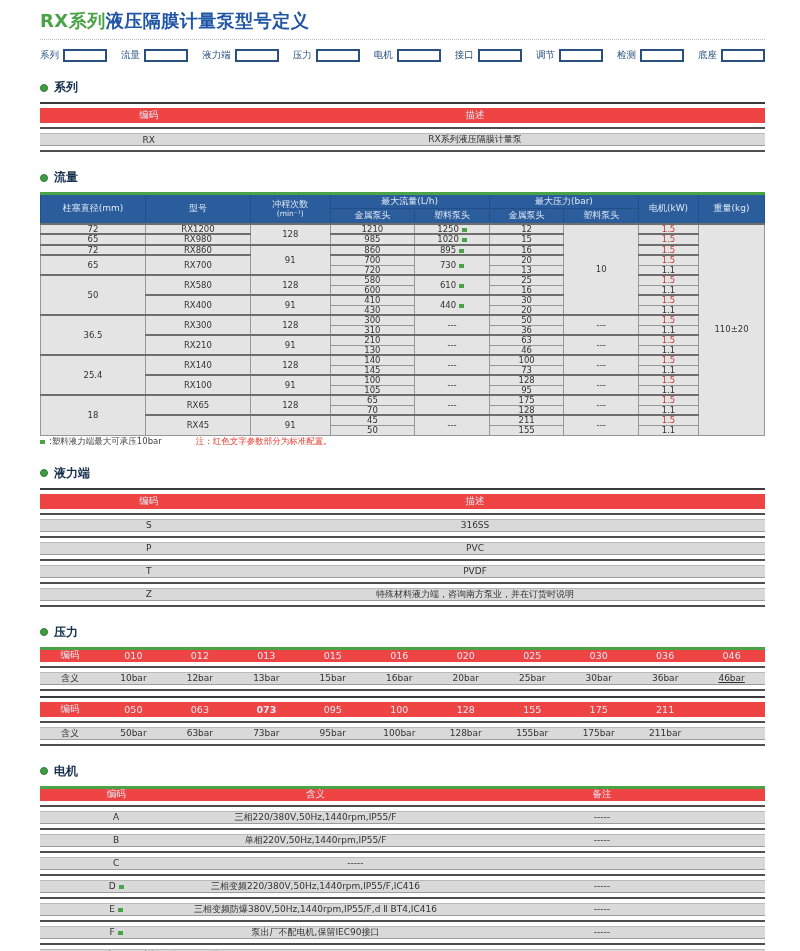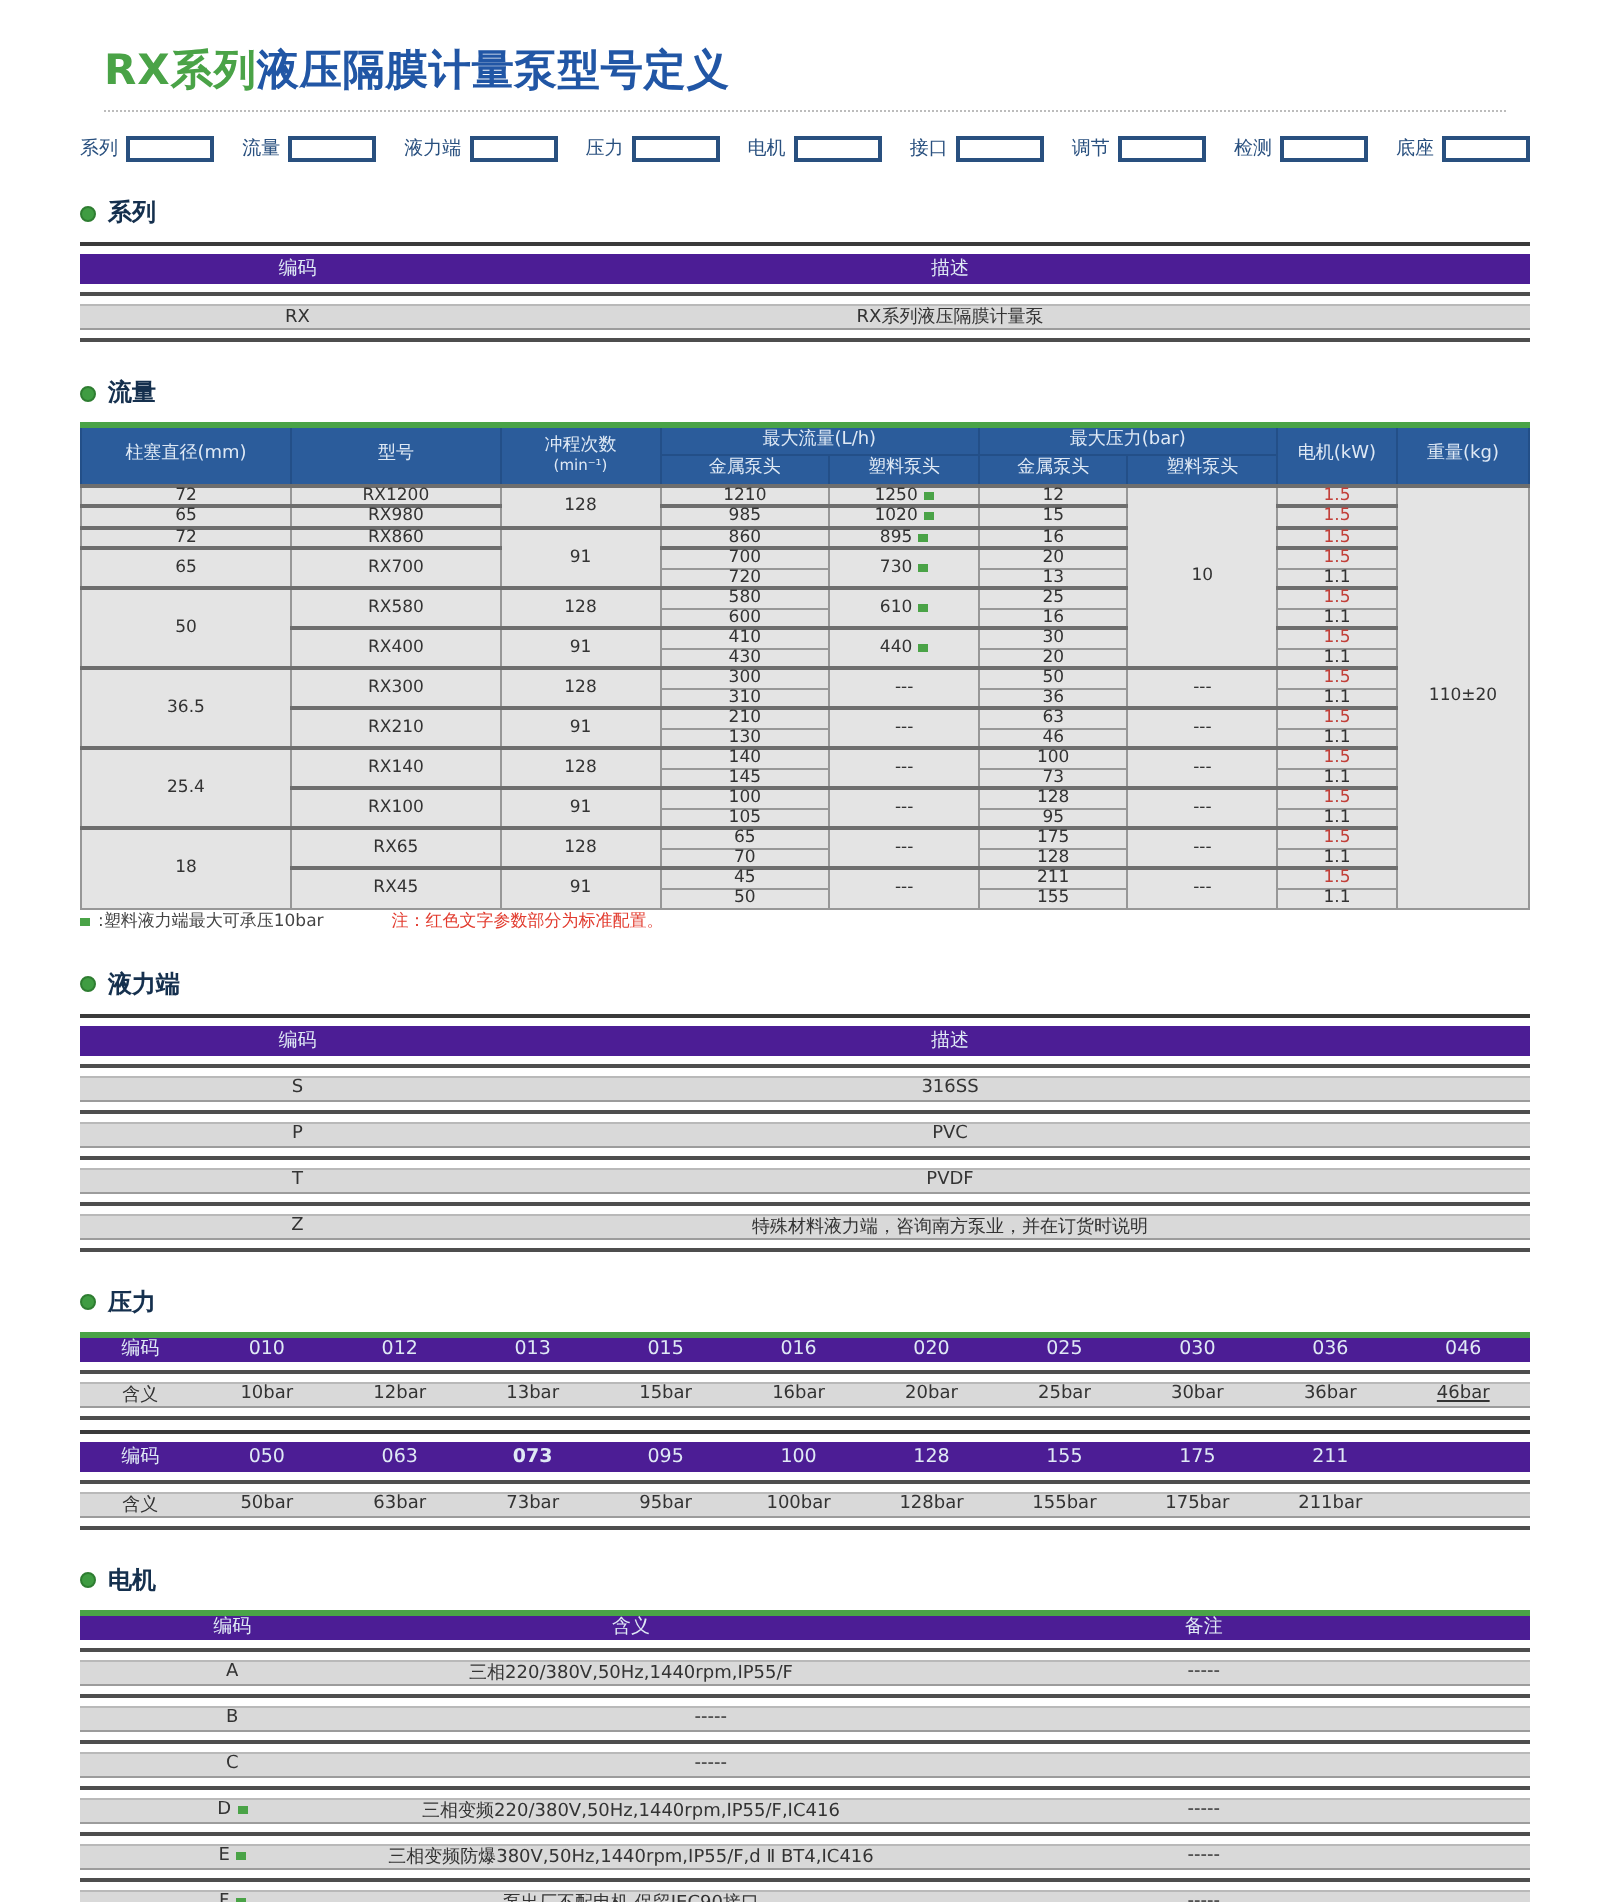--- a/index.html
+++ b/index.html
@@ -1,39 +1,39 @@
 <!DOCTYPE html>
 <html><head>
 <meta charset="utf-8">
 <style>
   * { box-sizing: border-box; }
   html,body { margin:0; padding:0; background:#ffffff; }
   body { width:800px; height:951px; font-family:"DejaVu Sans", sans-serif; color:#333; overflow:hidden; }
   .page { width:800px; height:951px; padding:9px 35px 0 40px; }
 
   
-  .title { margin:12px; font-size:21px; font-weight:bold; letter-spacing:.5px;
+  .title { margin:0; font-size:18px; font-weight:bold; letter-spacing:.5px;
            padding-bottom:6px; border-bottom:1px dotted #bcbcbc; }
   .t-green { color:#4aa347; }
   .t-blue  { color:#2156a5; }
 
   
   .codes-row { display:flex; justify-content:space-between; align-items:center; margin-top:9px; }
   .code-field { display:flex; align-items:center; gap:4px; }
   .code-label { font-size:9.5px; color:#29507f; }
   .code-box { width:44px; height:13px; border:2px solid #29507f; background:#fff; }
 
   
   .sec-head { display:flex; align-items:center; gap:6px; font-size:12px; font-weight:bold;
               color:#15304e; margin:17px 0 6px; }
   .bullet { width:8px; height:8px; border-radius:50%; background:#3f9c42; border:1px solid #2e7d31; }
 
   
   .topline { height:2px; background:#3a3a3a; margin-bottom:4px; }
-  .band-hdr { display:flex; background:#4c1d95; color:#dfe9f5; font-size:9.5px; height:15px;
+  .band-hdr { display:flex; background:#ef4444; color:#dfe9f5; font-size:9.5px; height:15px;
               align-items:center; }
   .band-hdr.green-top { border-top:3px solid #4aa347; }
   .bcell { text-align:center; overflow:hidden; white-space:nowrap; }
   .rowsep { height:2px; background:#4e4e4e; margin:4px 0; }
   .band-row { display:flex; background:#d9d9d9; height:13px; align-items:center; font-size:9px;
               color:#333; border-top:1px solid #b9b9b9; border-bottom:1px solid #9c9c9c; }
 
   
   .flow-wrap { margin-top:2px; }
   table.flow { width:100%; border-collapse:collapse; table-layout:fixed;
@@ -439,20 +439,21 @@
         </div>
         <div class="rowsep"></div>
         <div class="band-row">
           <span class="bcell" style="width: 21%;">A</span>
           <span class="bcell" style="width: 34%;">三相220/380V,50Hz,1440rpm,IP55/F</span>
           <span class="bcell" style="width: 45%;">-----</span>
         </div>
         <div class="rowsep"></div>
         <div class="band-row">
           <span class="bcell" style="width: 21%;">B</span>
+          <span class="bcell" style="width: 34%;">单相220V,50Hz,1440rpm,IP55/F</span>
           <span class="bcell" style="width: 45%;">-----</span>
         </div>
         <div class="rowsep"></div>
         <div class="band-row">
           <span class="bcell" style="width: 21%;">C</span>
           <span class="bcell" style="width: 45%;">-----</span>
         </div>
         <div class="rowsep"></div>
         <div class="band-row">
           <span class="bcell" style="width: 21%;">D<span class="gmark"></span></span>

